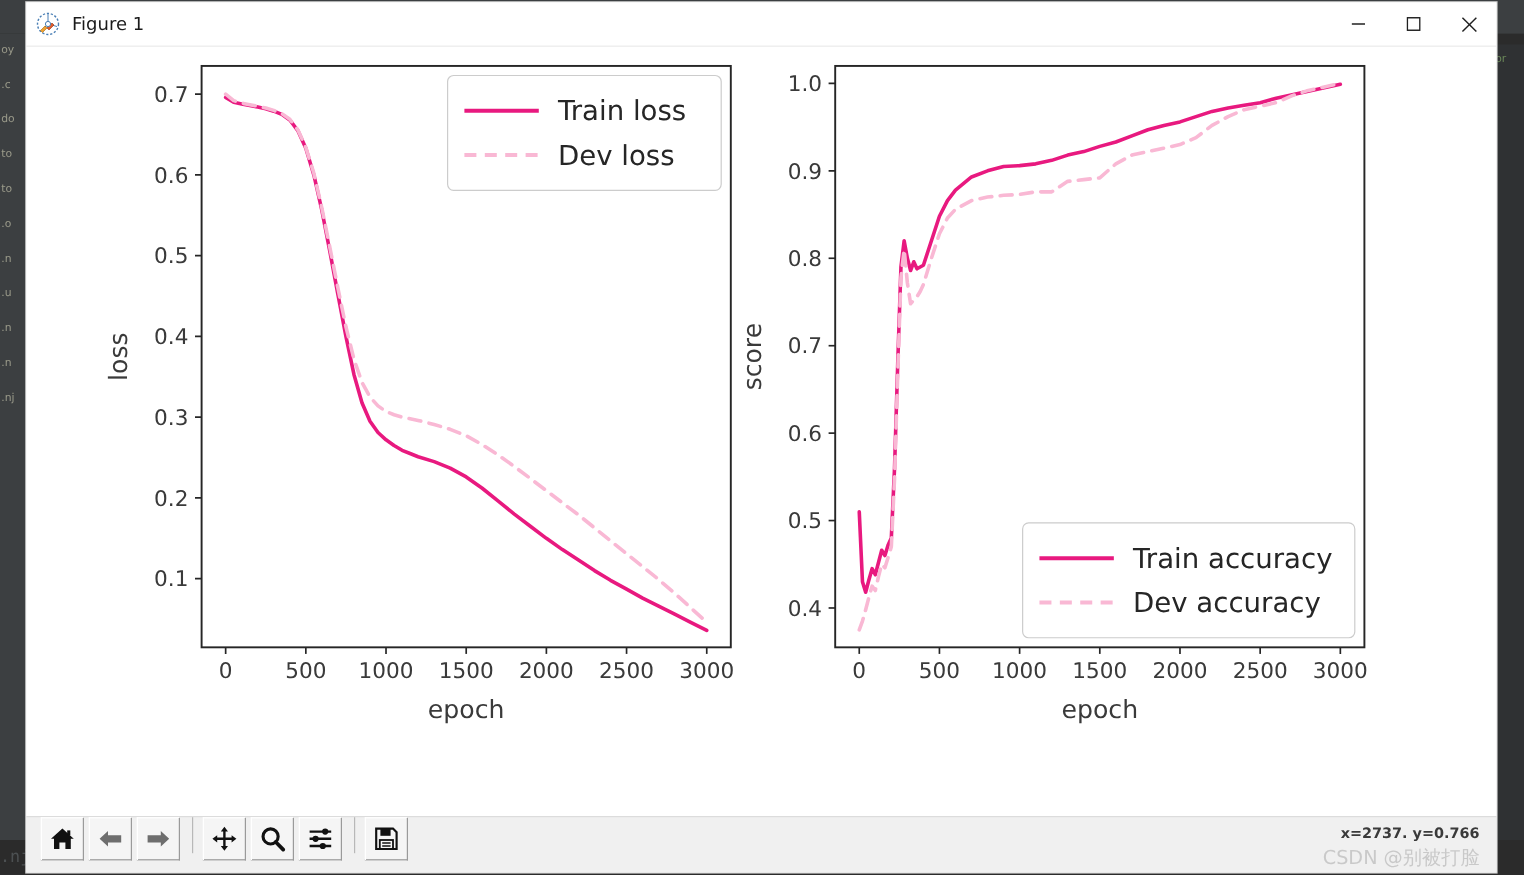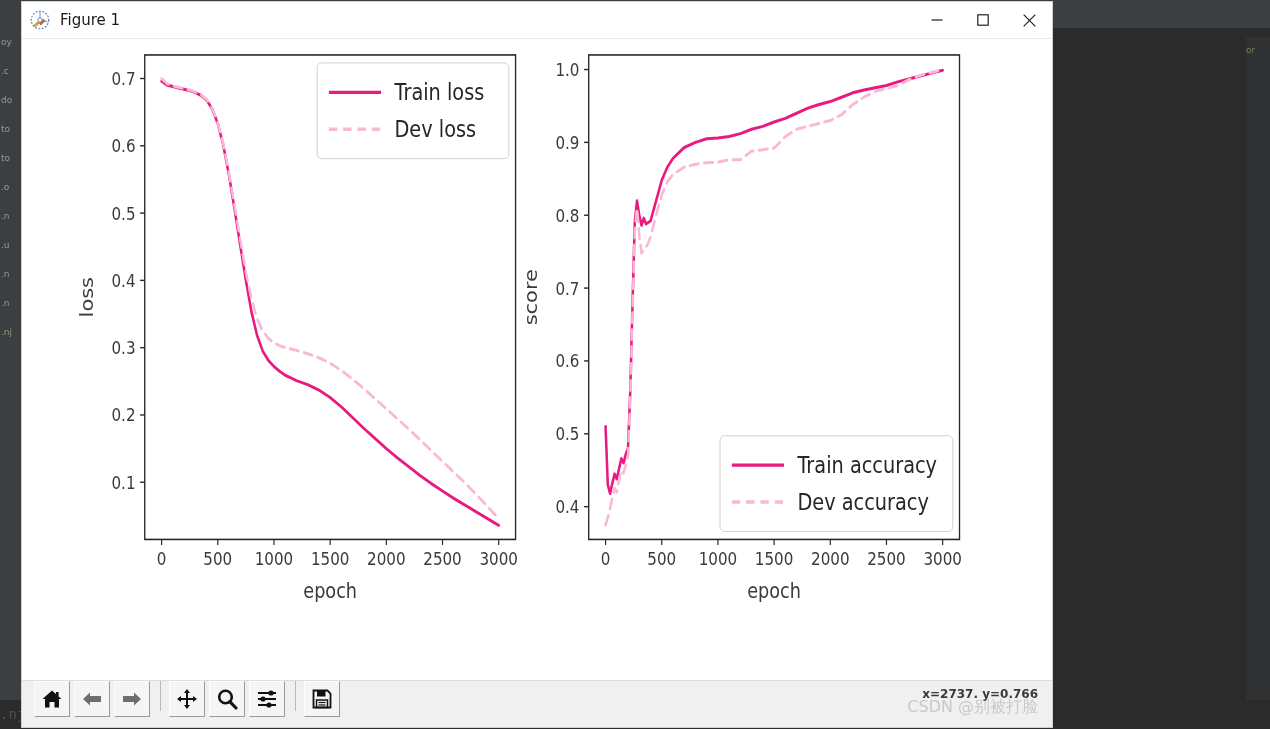--- a/index.html
+++ b/index.html
@@ -28,21 +28,21 @@
     font-family:"DejaVu Sans Mono","Liberation Mono",monospace;
     font-size:14px;line-height:29px;white-space:nowrap;overflow:hidden;
   }
   #ide-top-strip{
     position:absolute;left:0;top:0;right:0;height:28px;background:#3c3f41;
     font-size:9px;color:#9a9a8a;line-height:28px;overflow:hidden;white-space:nowrap;
   }
 
   
   #fig-window{
-    position:absolute;left:22px;top:2px;width:1030px;height:725px;
+    position:absolute;left:22px;top:2px;width:1225px;height:725px;
     background:#ffffff;
     box-shadow:0 0 0 1px #d0d0d0;
     display:flex;flex-direction:column;
   }
   #titlebar{
     height:36px;flex:0 0 36px;background:#ffffff;
     display:flex;align-items:center;
     border-bottom:1px solid #e8e8e8;
   }
   #title-icon{width:20px;height:20px;margin-left:8px;flex:0 0 20px;}
@@ -75,21 +75,21 @@
     border-right:1px solid #9a9a9a;border-bottom:1px solid #9a9a9a;
     display:flex;align-items:center;justify-content:center;cursor:default;
   }
   .tb-sep{width:1px;height:30px;background:#b8b8b8;margin:0 8px 0 6px;}
   #coord-readout{
     position:absolute;right:14px;top:6px;text-align:right;
     font-size:12px;font-weight:bold;color:#3a3a3a;
     font-family:"DejaVu Sans","Liberation Sans",sans-serif;
   }
   #watermark{
-    position:absolute;right:14px;bottom:9px;text-align:right;
+    position:absolute;right:14px;bottom:1px;text-align:right;
     font-size:16px;color:#c9c9c9;
     font-family:"DejaVu Sans","Liberation Sans",sans-serif;
     pointer-events:none;
   }
   text{font-family:"DejaVu Sans","Liberation Sans",sans-serif;}
 </style>
 </head>
 <body>
 
 <div id="ide-bg">

